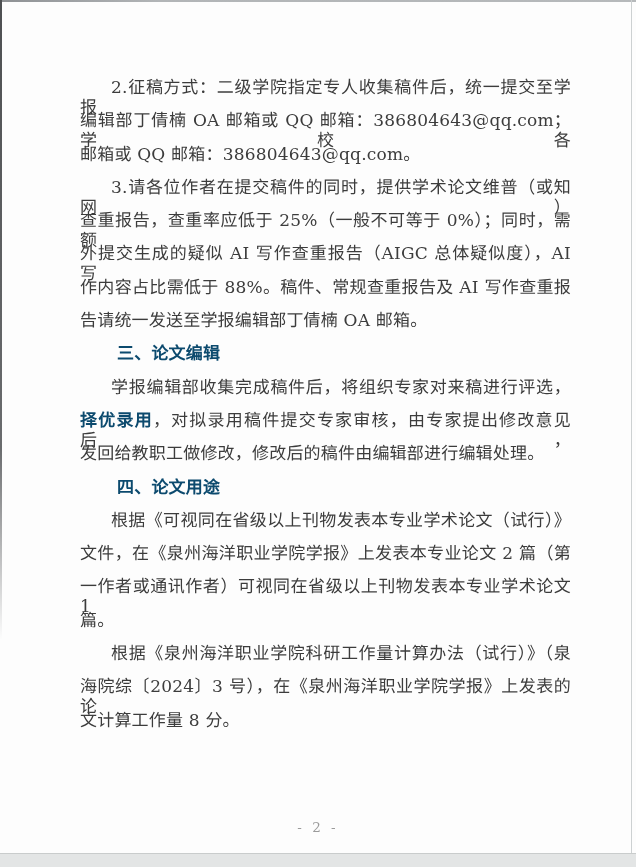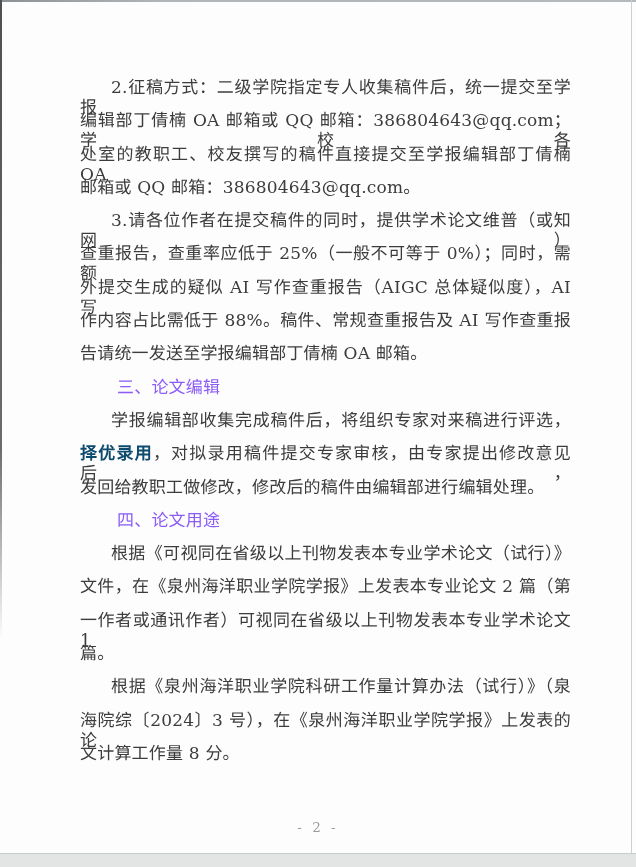--- a/index.html
+++ b/index.html
@@ -60,22 +60,22 @@
   }
   .line.end {
     text-align-last: left;
   }
   .line.indent {
     text-indent: 31px;
   }
   .line.heading {
     text-align-last: left;
     text-indent: 37px;
-    font-weight: normal;
-    color: #8b5cf6;
+    font-weight: bold;
+    color: #0c4a6e;
     font-family: "DejaVu Sans", "Liberation Sans", sans-serif;
   }
   .seg-bold {
     font-weight: bold;
     color: #0c4a6e;
     font-family: "DejaVu Sans", "Liberation Sans", sans-serif;
   }
   .footer {
     position: absolute;
     left: 0; right: 0;
@@ -92,21 +92,20 @@
 
 <div class="page">
   <div class="edge-top"></div>
   <div class="edge-left"></div>
   <div class="edge-right"></div>
   <div class="strip-bottom"></div>
 
   <div class="doc-body">
       <div class="line indent"><span>2.征稿方式：二级学院指定专人收集稿件后，统一提交至学报</span></div>
       <div class="line"><span>编辑部丁倩楠 OA 邮箱或 QQ 邮箱：386804643@qq.com；学校各</span></div>
-      <div class="line"><span>处室的教职工、校友撰写的稿件直接提交至学报编辑部丁倩楠 OA</span></div>
       <div class="line end"><span>邮箱或 QQ 邮箱：386804643@qq.com。</span></div>
       <div class="line indent"><span>3.请各位作者在提交稿件的同时，提供学术论文维普（或知网）</span></div>
       <div class="line"><span>查重报告，查重率应低于 25%（一般不可等于 0%）；同时，需额</span></div>
       <div class="line"><span>外提交生成的疑似 AI 写作查重报告（AIGC 总体疑似度），AI 写</span></div>
       <div class="line"><span>作内容占比需低于 88%。稿件、常规查重报告及 AI 写作查重报</span></div>
       <div class="line end"><span>告请统一发送至学报编辑部丁倩楠 OA 邮箱。</span></div>
       <div class="line heading end"><span>三、论文编辑</span></div>
       <div class="line indent"><span>学报编辑部收集完成稿件后，将组织专家对来稿进行评选，</span></div>
       <div class="line"><span class="seg-bold">择优录用</span><span>，对拟录用稿件提交专家审核，由专家提出修改意见后，</span></div>
       <div class="line end"><span>发回给教职工做修改，修改后的稿件由编辑部进行编辑处理。</span></div>

